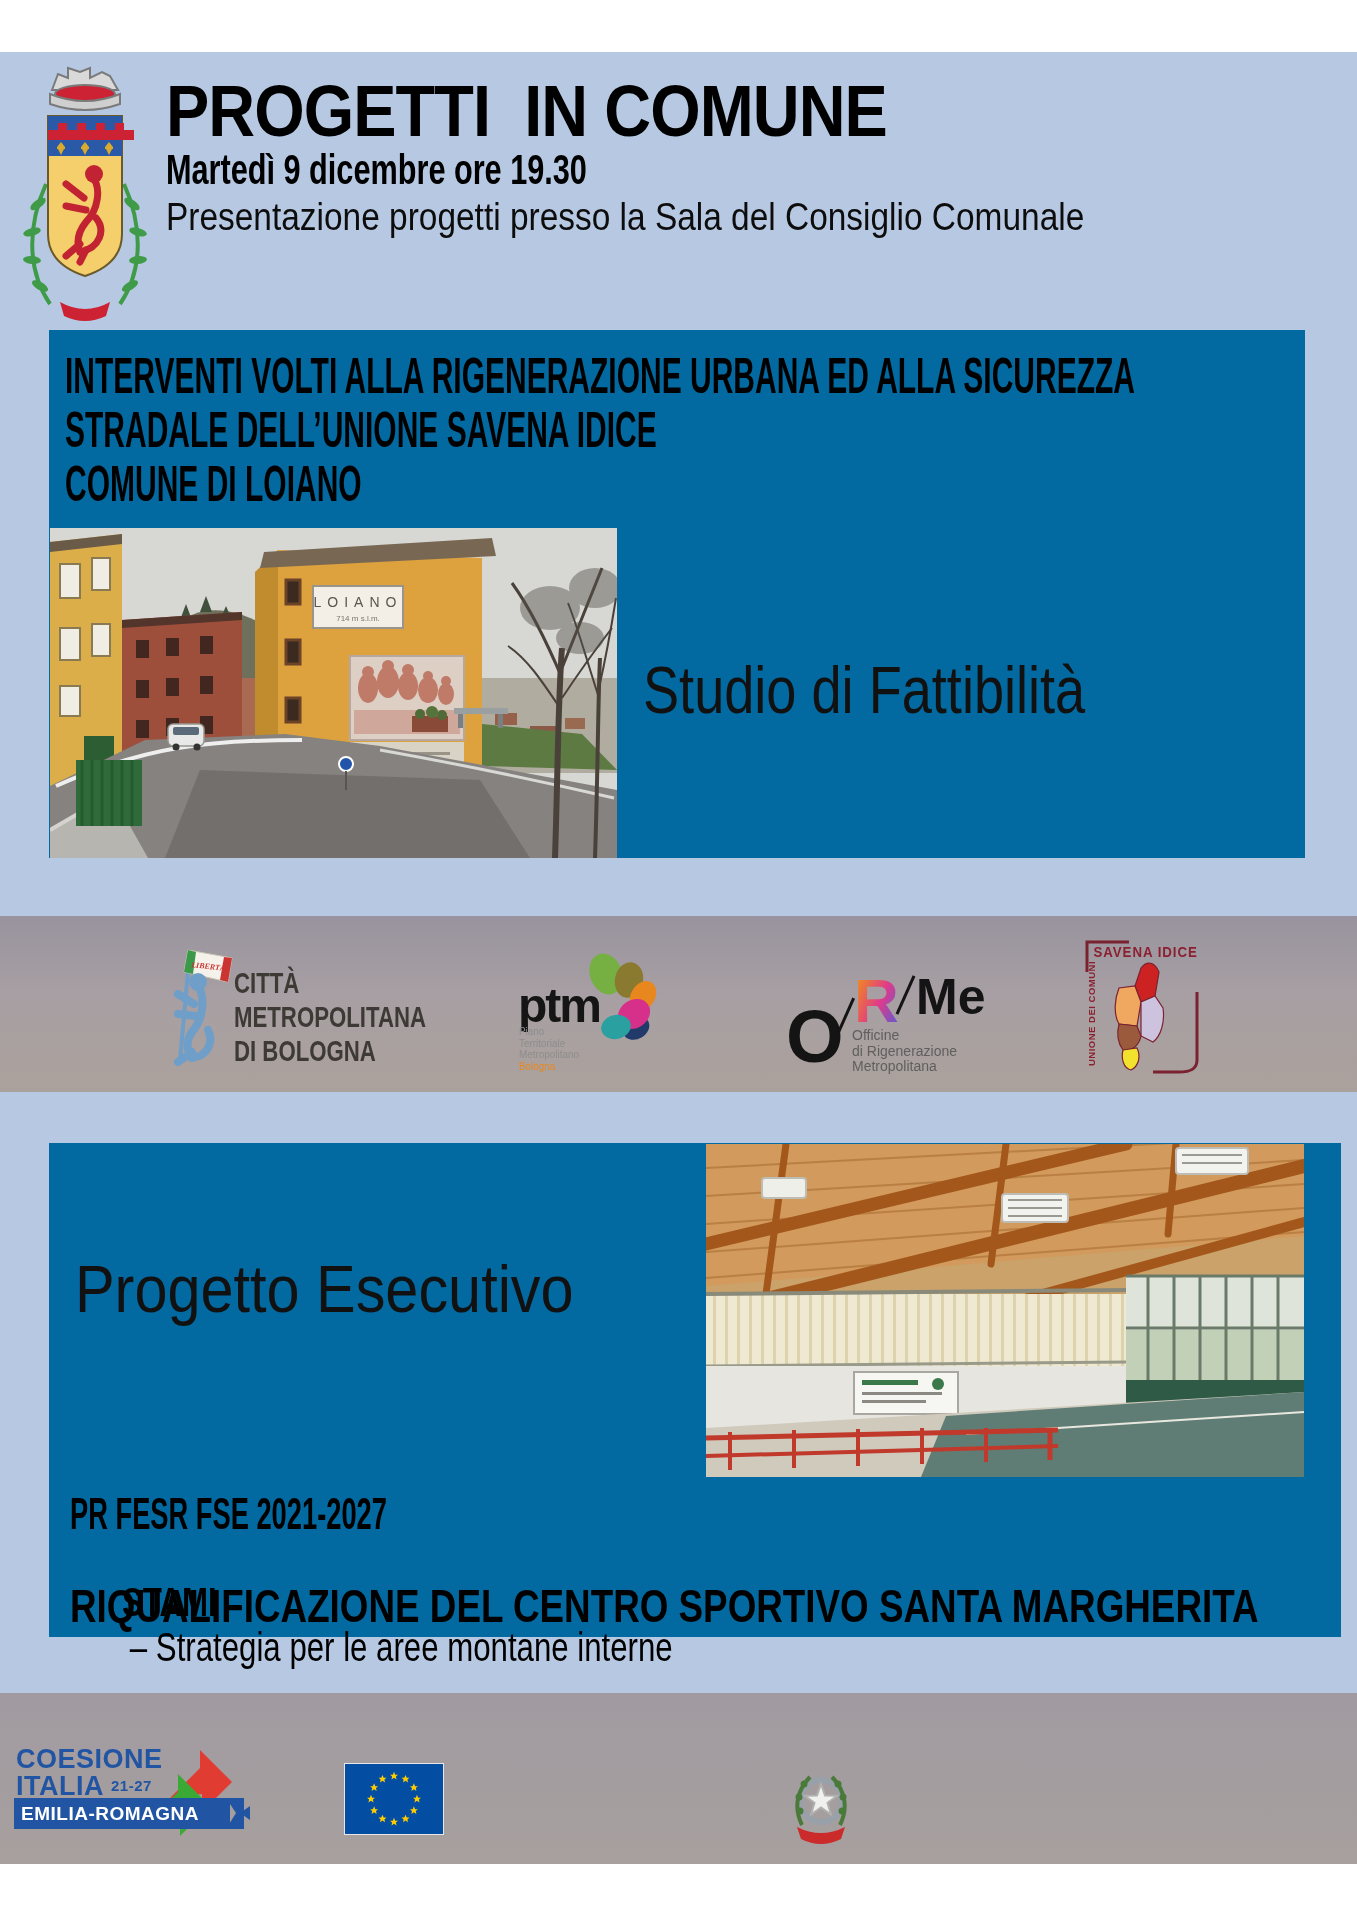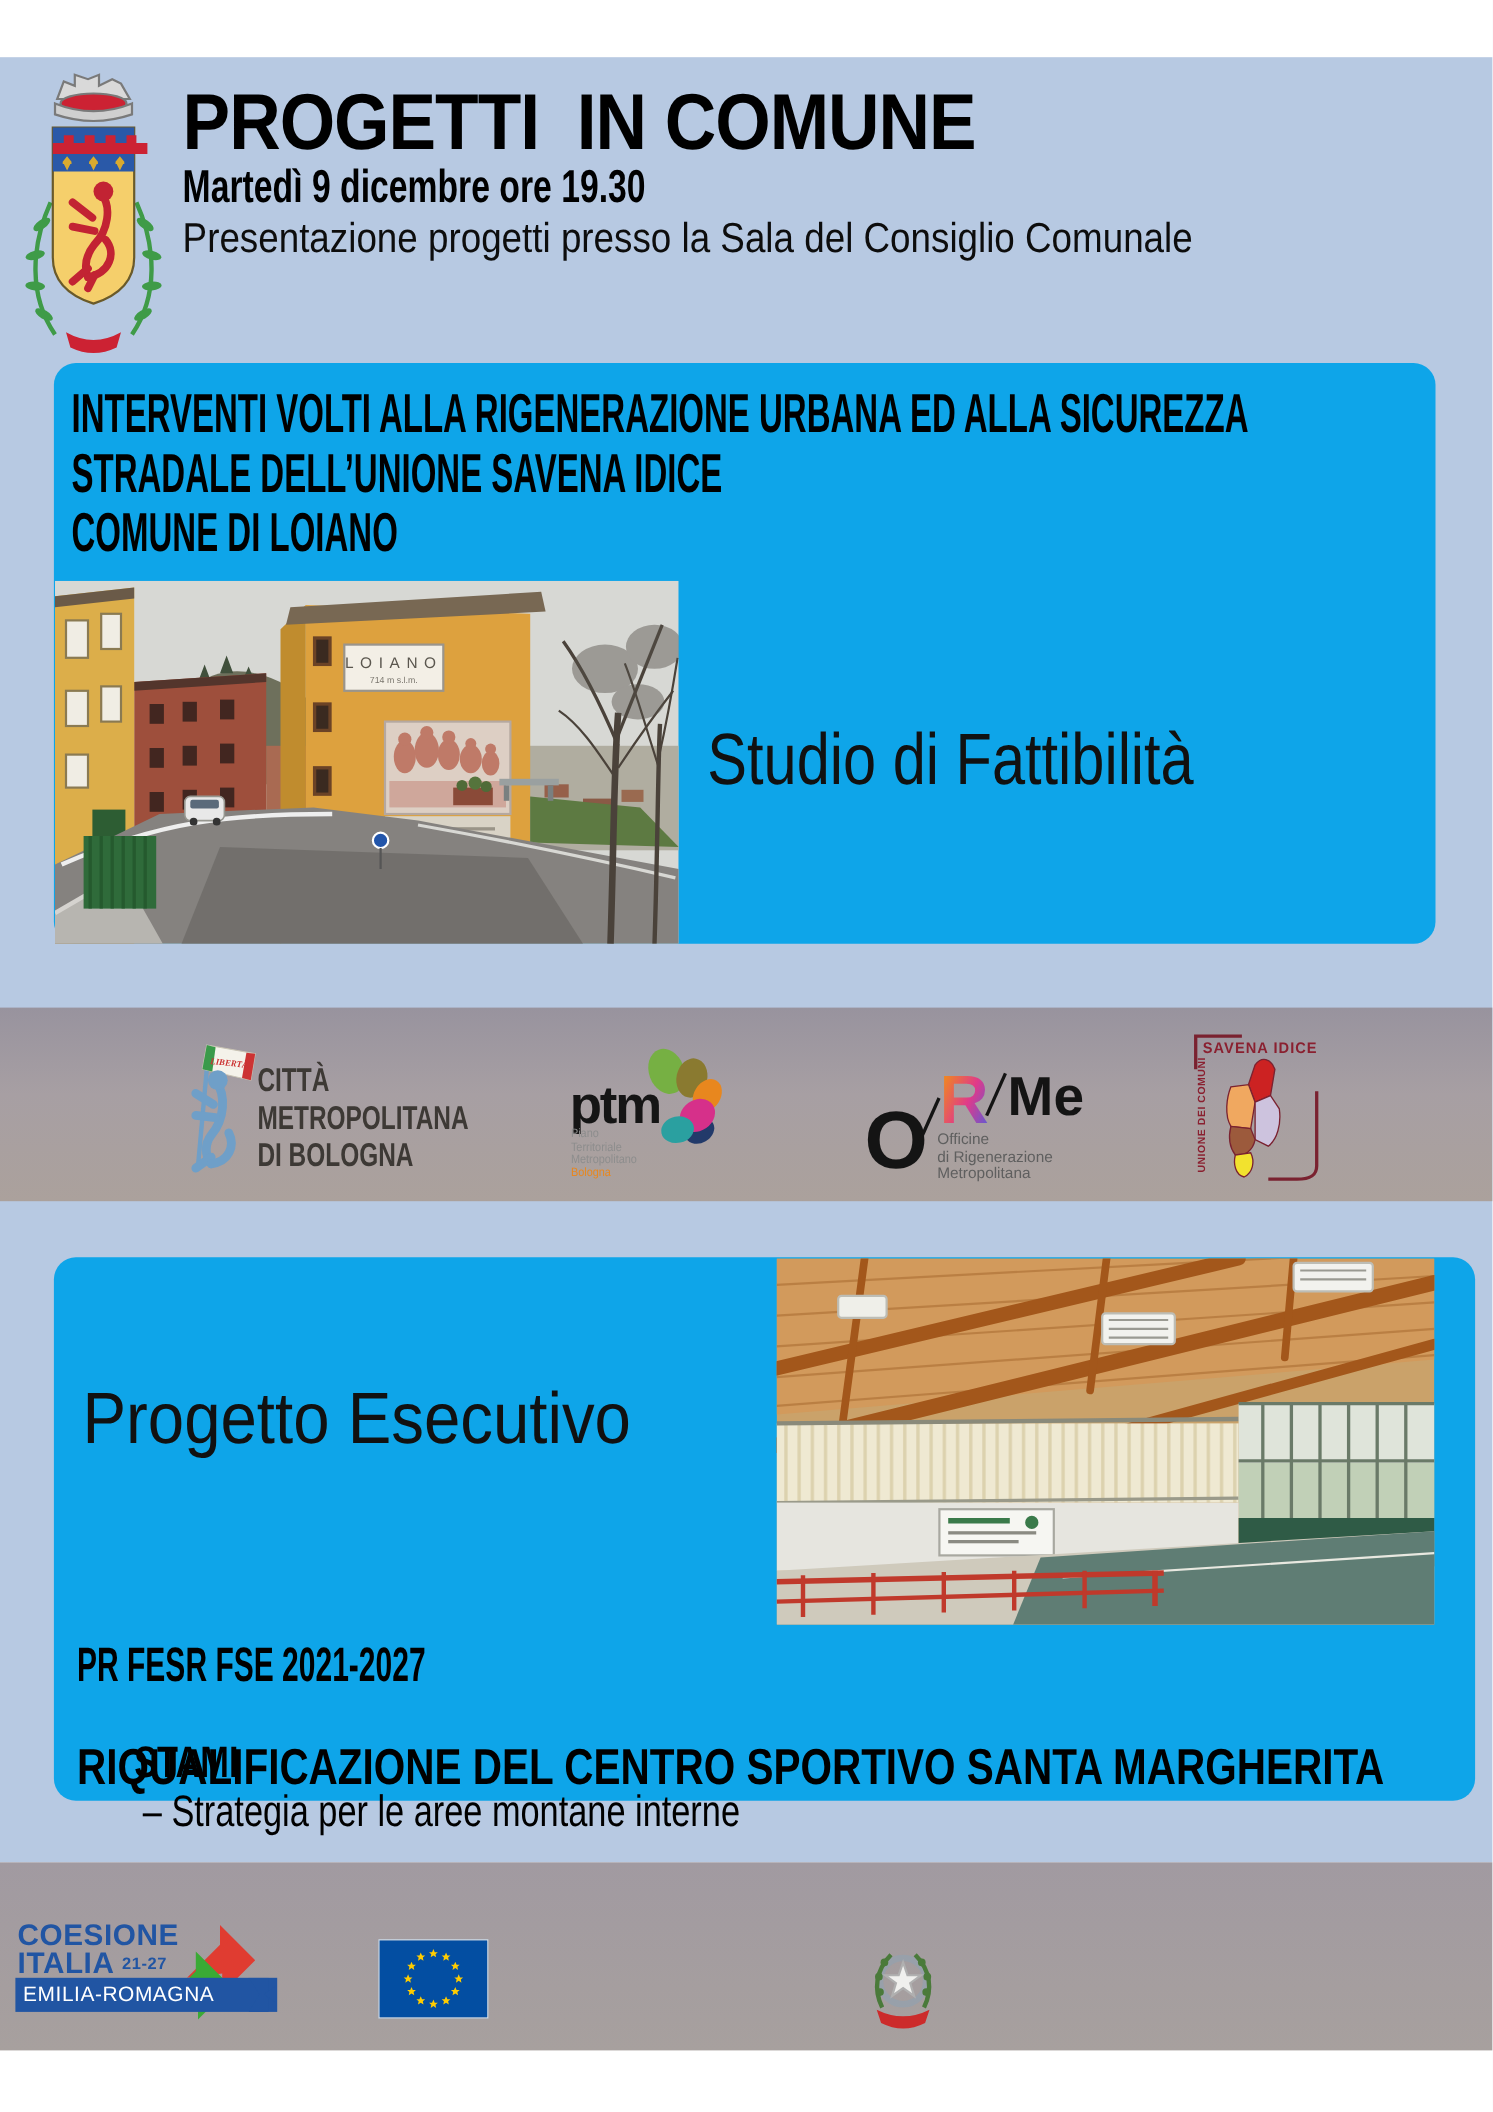--- a/index.html
+++ b/index.html
@@ -1,20 +1,20 @@
 <!DOCTYPE html>
 <html><head>
 <meta charset="utf-8">
 <style>
   html,body{margin:0;padding:0;background:#ffffff;}
   #poster{position:relative;width:1357px;height:1920px;background:#ffffff;overflow:hidden;
           font-family:"Liberation Sans",sans-serif;}
   .abs{position:absolute;}
   .blue-bg{left:0;top:52px;width:1357px;height:1641px;background:#b7c9e2;}
-  .white-box{background:#0ea5e9;border-radius:20px;}
+  .white-box{background:#0369a1;}
   .sq{transform-origin:0 0;display:inline-block;white-space:pre;}
 
   .title{left:166px;top:70px;font-size:72px;font-weight:bold;color:#000;letter-spacing:-1px;}
   .dateline{left:166px;top:146px;font-size:42px;font-weight:bold;color:#000;}
   .subtitle{left:166px;top:196px;font-size:38px;font-weight:400;color:#0d0d0d;}
 
   .box1{left:49px;top:330px;width:1256px;height:528px;}
   .h-line{position:absolute;left:16px;font-size:50px;font-weight:bold;color:#000;line-height:50px;}
   .studio-label{left:594px;top:322px;font-size:66px;font-weight:400;color:#111;}
 
@@ -36,22 +36,22 @@
   .orme-slash{width:3px;height:50px;background:#141414;}
   .orme-sub div{font-size:14px;color:#5f5f5f;line-height:15.5px;}
 
   .box2{left:49px;top:1143px;width:1256px;height:494px;padding-left:36px;}
   .progetto-label{left:26px;top:108px;font-size:66px;font-weight:400;color:#111;}
   .b2-l1{left:21px;top:346px;font-size:44px;font-weight:bold;color:#000;}
   .b2-l2{left:21px;top:392px;font-size:40px;color:#000;}
   .b2-l3{left:21px;top:436px;font-size:46px;font-weight:bold;color:#000;}
 
   .coes-t1{font-size:27px;font-weight:bold;color:#2155a3;line-height:27px;letter-spacing:0.5px;}
-  .coes-banner{position:absolute;left:0;top:60px;width:238px;height:31px;background:#2155a3;
-               color:#fff;font-size:19px;font-weight:normal;line-height:31px;padding-left:7px;
+  .coes-banner{position:absolute;left:0;top:60px;width:216px;height:31px;background:#2155a3;
+               color:#fff;font-size:19px;font-weight:bold;line-height:31px;padding-left:7px;
                letter-spacing:0.5px;box-sizing:border-box;}
   .eu-text div{font-size:27px;font-weight:bold;color:#2a55a5;line-height:31px;
                transform:scaleX(0.95);transform-origin:0 0;white-space:pre;}
   .regione-name{position:absolute;left:46px;top:12px;font-family:"Liberation Serif",serif;
                 font-weight:bold;font-size:31px;color:#2e9e5b;transform:scaleX(0.84);
                 transform-origin:0 0;white-space:pre;}
   .regione-bar{position:absolute;left:50px;top:2px;width:268px;height:7px;background:#e03c31;}
 </style>
 </head>
 <body>

